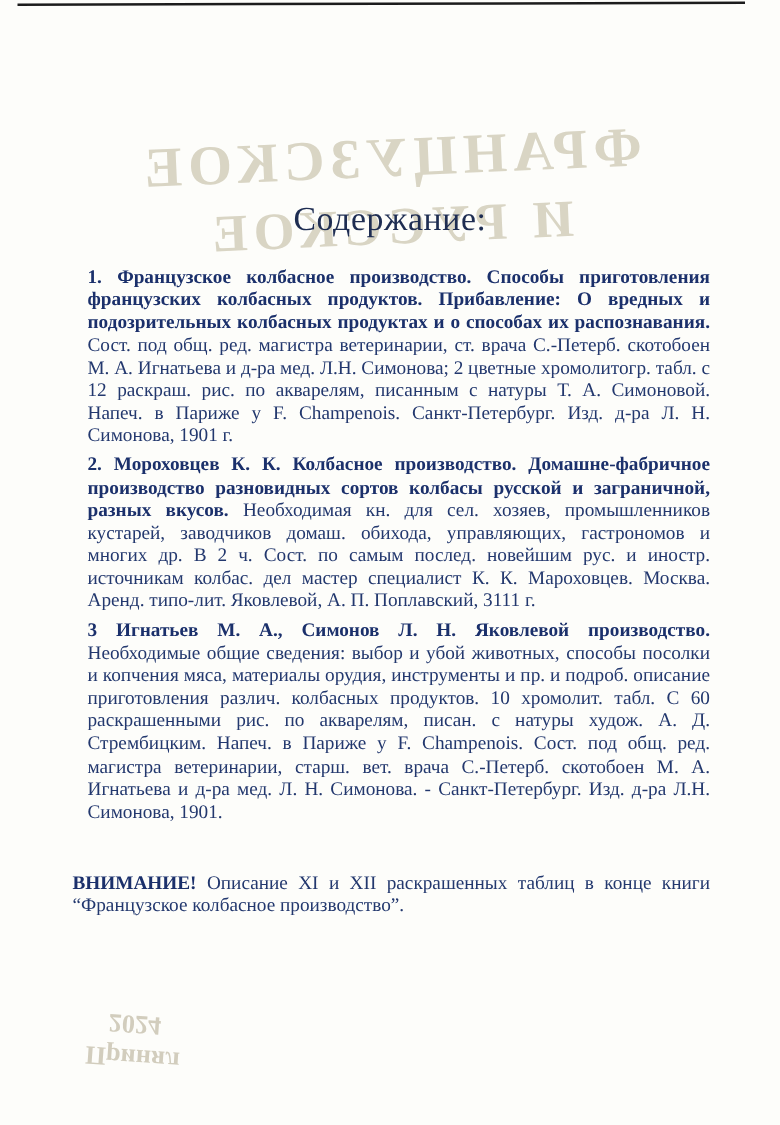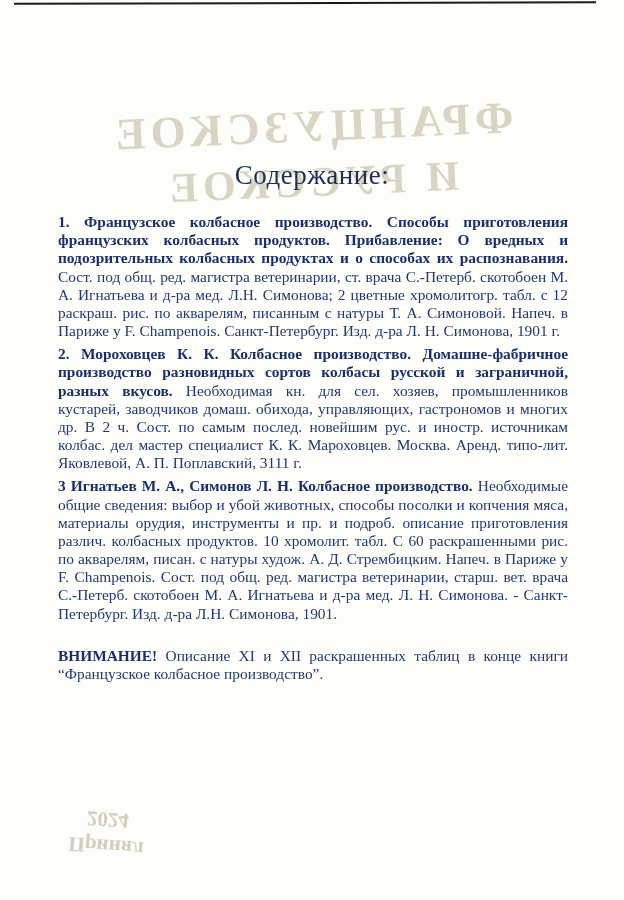--- a/index.html
+++ b/index.html
@@ -74,28 +74,28 @@
   }
   .content {
     position: relative;
     z-index: 2;
     margin: 22px 56px 0 58px;
     font-size: 15.4px;
     line-height: 1.18;
     text-align: justify;
   }
   .entry {
-    margin: 0 0 5px 0;
+    margin: 0 0 5px 12px;
   }
   .bold {
     font-weight: bold;
     color: #1b306b;
   }
   .notice {
-    margin: 24px 0 0 0;
+    margin: 39px 0 0 0;
   }
 </style>
 </head>
 <body>
 
 <div class="page">
 
   <div class="scan-line"></div>
 
   <div class="ghost ghost-top-1">ФРАНЦУЗСКОЕ</div>
@@ -112,21 +112,21 @@
     </p>
 
     <p class="entry">
       <span class="bold">2.</span>
       <span class="bold">Мороховцев К. К. Колбасное производство. Домашне-фабричное производство разновидных сортов колбасы русской и заграничной, разных вкусов.</span>
       <span>Необходимая кн. для сел. хозяев, промышленников кустарей, заводчиков домаш. обихода, управляющих, гастрономов и многих др. В 2 ч. Сост. по самым послед. новейшим рус. и иностр. источникам колбас. дел мастер специалист К. К. Мароховцев. Москва. Аренд. типо-лит. Яковлевой, А. П. Поплавский, 3111 г.</span>
     </p>
 
     <p class="entry">
       <span class="bold">3</span>
-      <span class="bold">Игнатьев М. А., Симонов Л. Н. Колбасное производство.</span>
+      <span class="bold">Игнатьев М. А., Симонов Л. Н. Яковлевой производство.</span>
       <span>Необходимые общие сведения: выбор и убой животных, способы посолки и копчения мяса, материалы орудия, инструменты и пр. и подроб. описание приготовления различ. колбасных продуктов. 10 хромолит. табл. С 60 раскрашенными рис. по акварелям, писан. с натуры худож. А. Д. Стрембицким. Напеч. в Париже у F. Champenois. Сост. под общ. ред. магистра ветеринарии, старш. вет. врача С.-Петерб. скотобоен М. А. Игнатьева и д-ра мед. Л. Н. Симонова. - Санкт-Петербург. Изд. д-ра Л.Н. Симонова, 1901.</span>
     </p>
 
     <p class="notice">
       <span class="bold">ВНИМАНИЕ!</span>
       <span>Описание XI и XII раскрашенных таблиц в конце книги “Французское колбасное производство”.</span>
     </p>
 
   </div>
 

